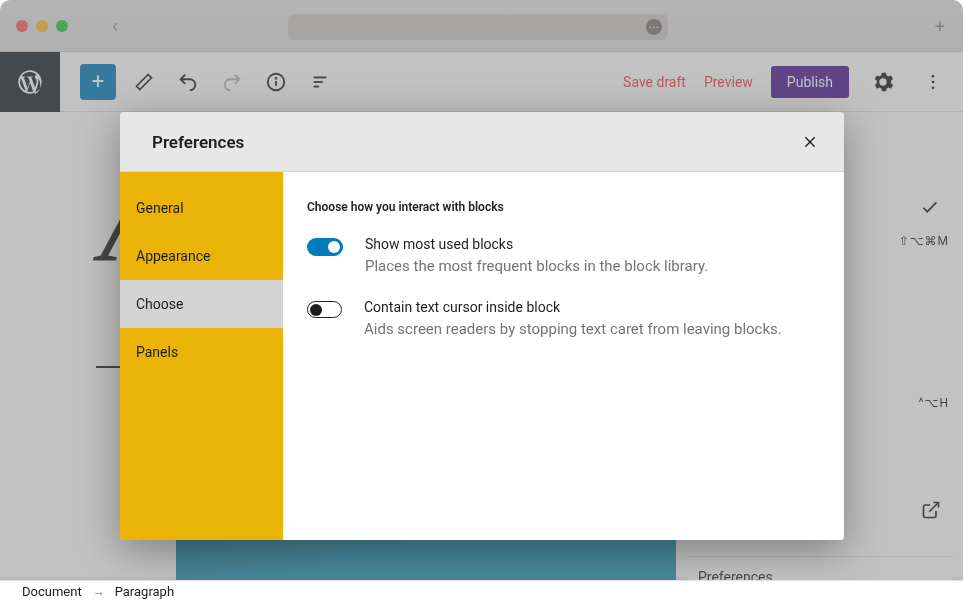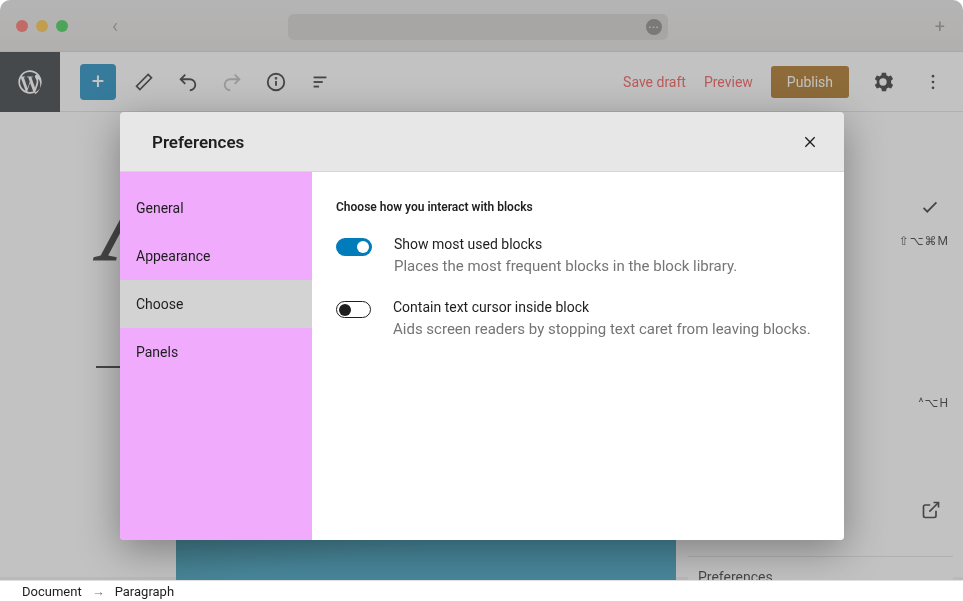--- a/index.html
+++ b/index.html
@@ -36,21 +36,21 @@
   }
   .wp-logo { width:60px;height:60px;background:#1d2327;display:flex;align-items:center;justify-content:center;}
   .wp-logo svg{width:28px;height:28px;fill:#fff;}
   .toolbar { display:flex; align-items:center; gap:12px; padding-left:20px;}
   .add-btn { width:36px;height:36px;border-radius:4px;background:#007cba;color:#fff;
     display:flex;align-items:center;justify-content:center;font-size:22px;font-weight:400;}
   .tb-icon { width:32px;height:32px;display:flex;align-items:center;justify-content:center;color:#1e1e1e;}
   .tb-icon.disabled{color:#b5b5b5;}
   .top-right { margin-left:auto; display:flex; align-items:center; gap:18px; padding-right:14px;}
   .link-btn { color:#ef4444; font-size:14px;}
-  .publish-btn { background:#a16207;color:#fff;padding:8px 16px;border-radius:3px;font-size:14px;}
+  .publish-btn { background:#4c1d95;color:#fff;padding:8px 16px;border-radius:3px;font-size:14px;}
 
   
   .canvas {
     position:absolute; top:112px; left:0; right:0; bottom:24px;
     background:#fff;
   }
   .palm-bg {
     position:absolute; left:176px; top:118px; width:500px; height:360px;
     background: linear-gradient(170deg,#2a5a4a 0%,#1a4238 30%,#0f6b7a 55%,#2294b8 80%);
     border-radius:2px;
@@ -83,21 +83,21 @@
     display:flex; flex-direction:column; overflow:hidden;
   }
   .modal-head {
     height:60px; display:flex; align-items:center; justify-content:space-between;
     padding:0 20px 0 32px; border-bottom:1px solid #d6d6d6;
   }
   .modal-title { font-size:17px; font-weight:600; color:#1e1e1e;}
   .close-x { width:28px;height:28px;display:flex;align-items:center;justify-content:center;
     color:#1e1e1e; font-size:16px; cursor:pointer;}
   .modal-body { flex:1; display:flex;}
-  .modal-nav { width:192px; background:#f0abfc; padding-top:12px;}
+  .modal-nav { width:163px; background:#eab308; padding-top:12px;}
   .nav-item { height:48px; display:flex; align-items:center; padding-left:16px;
     font-size:14px; color:#1e1e1e; cursor:pointer;}
   .nav-item.active { background:#d3d3d3; }
   .modal-content { flex:1; background:#fff; padding:28px 24px;}
   .content-title { font-size:12px; font-weight:600; color:#1e1e1e; margin-bottom:22px;}
   .opt-row { display:flex; gap:22px; margin-bottom:22px; align-items:flex-start;}
   .toggle { flex-shrink:0; width:36px; height:18px; border-radius:10px; position:relative; margin-top:2px; cursor:pointer;}
   .toggle .knob { position:absolute; width:12px; height:12px; border-radius:50%; top:3px; background:#fff;}
   .toggle.on { background:#007cba; }
   .toggle.on .knob { right:3px; }

